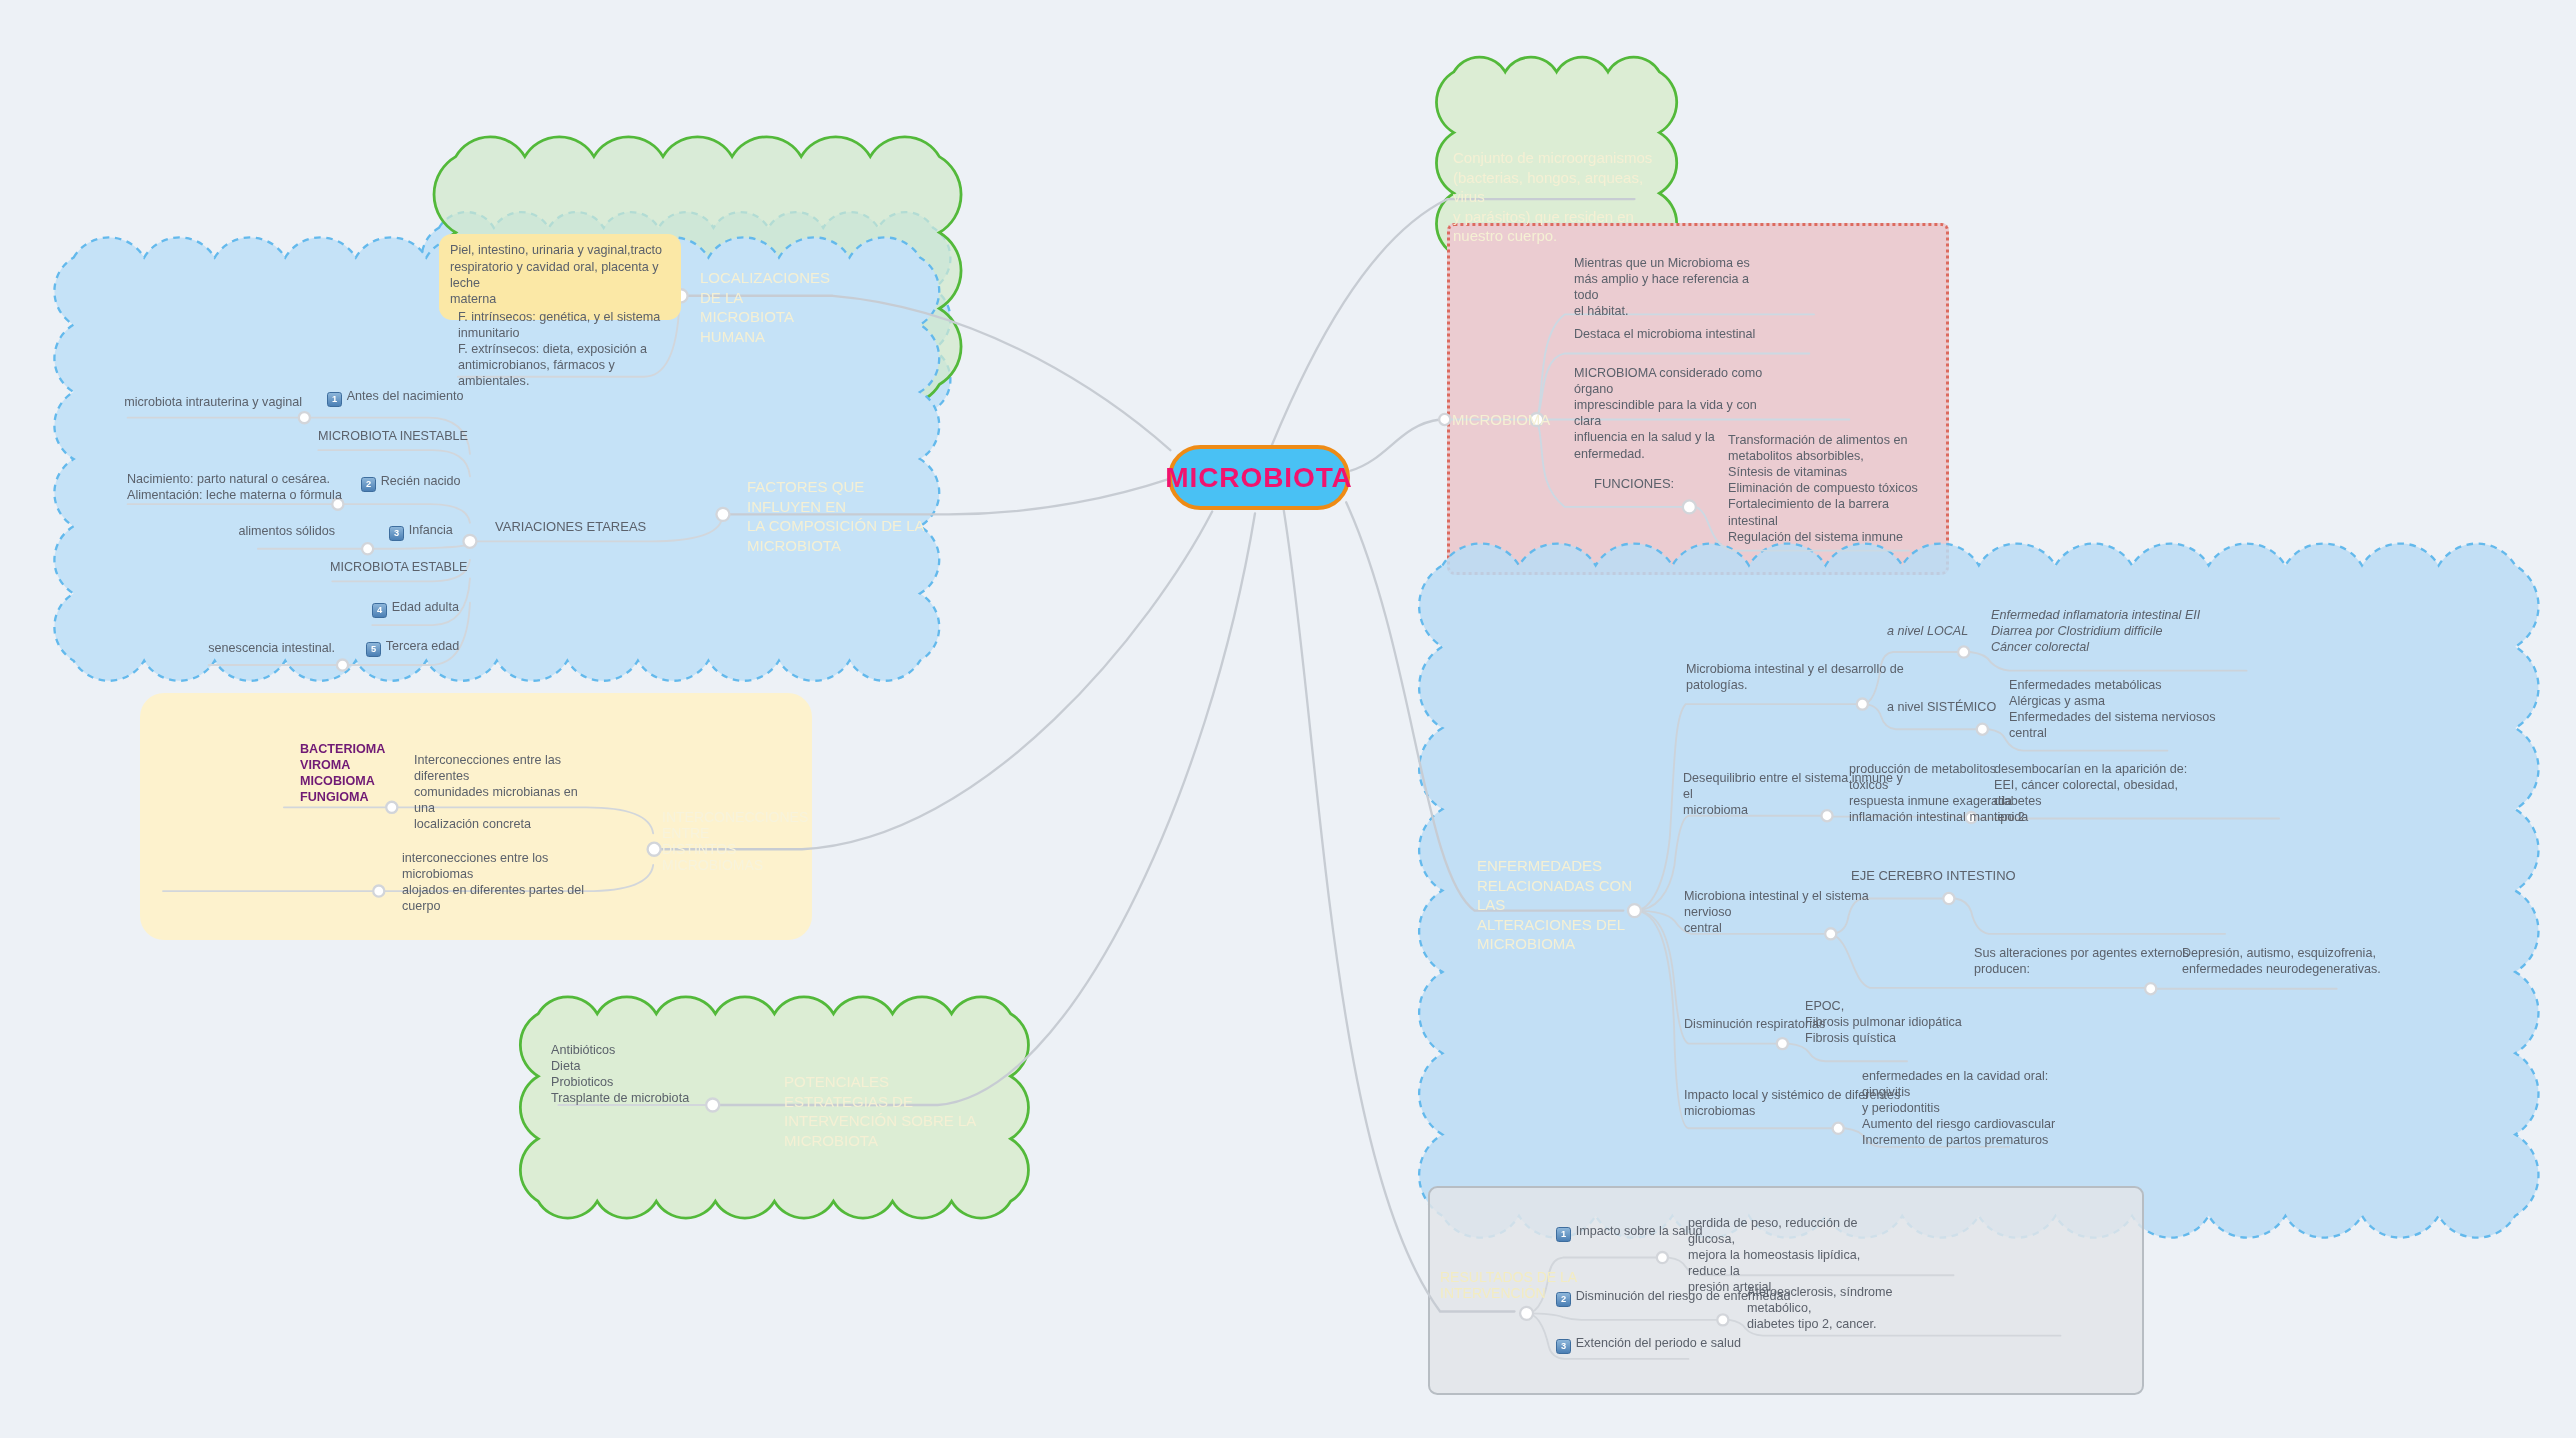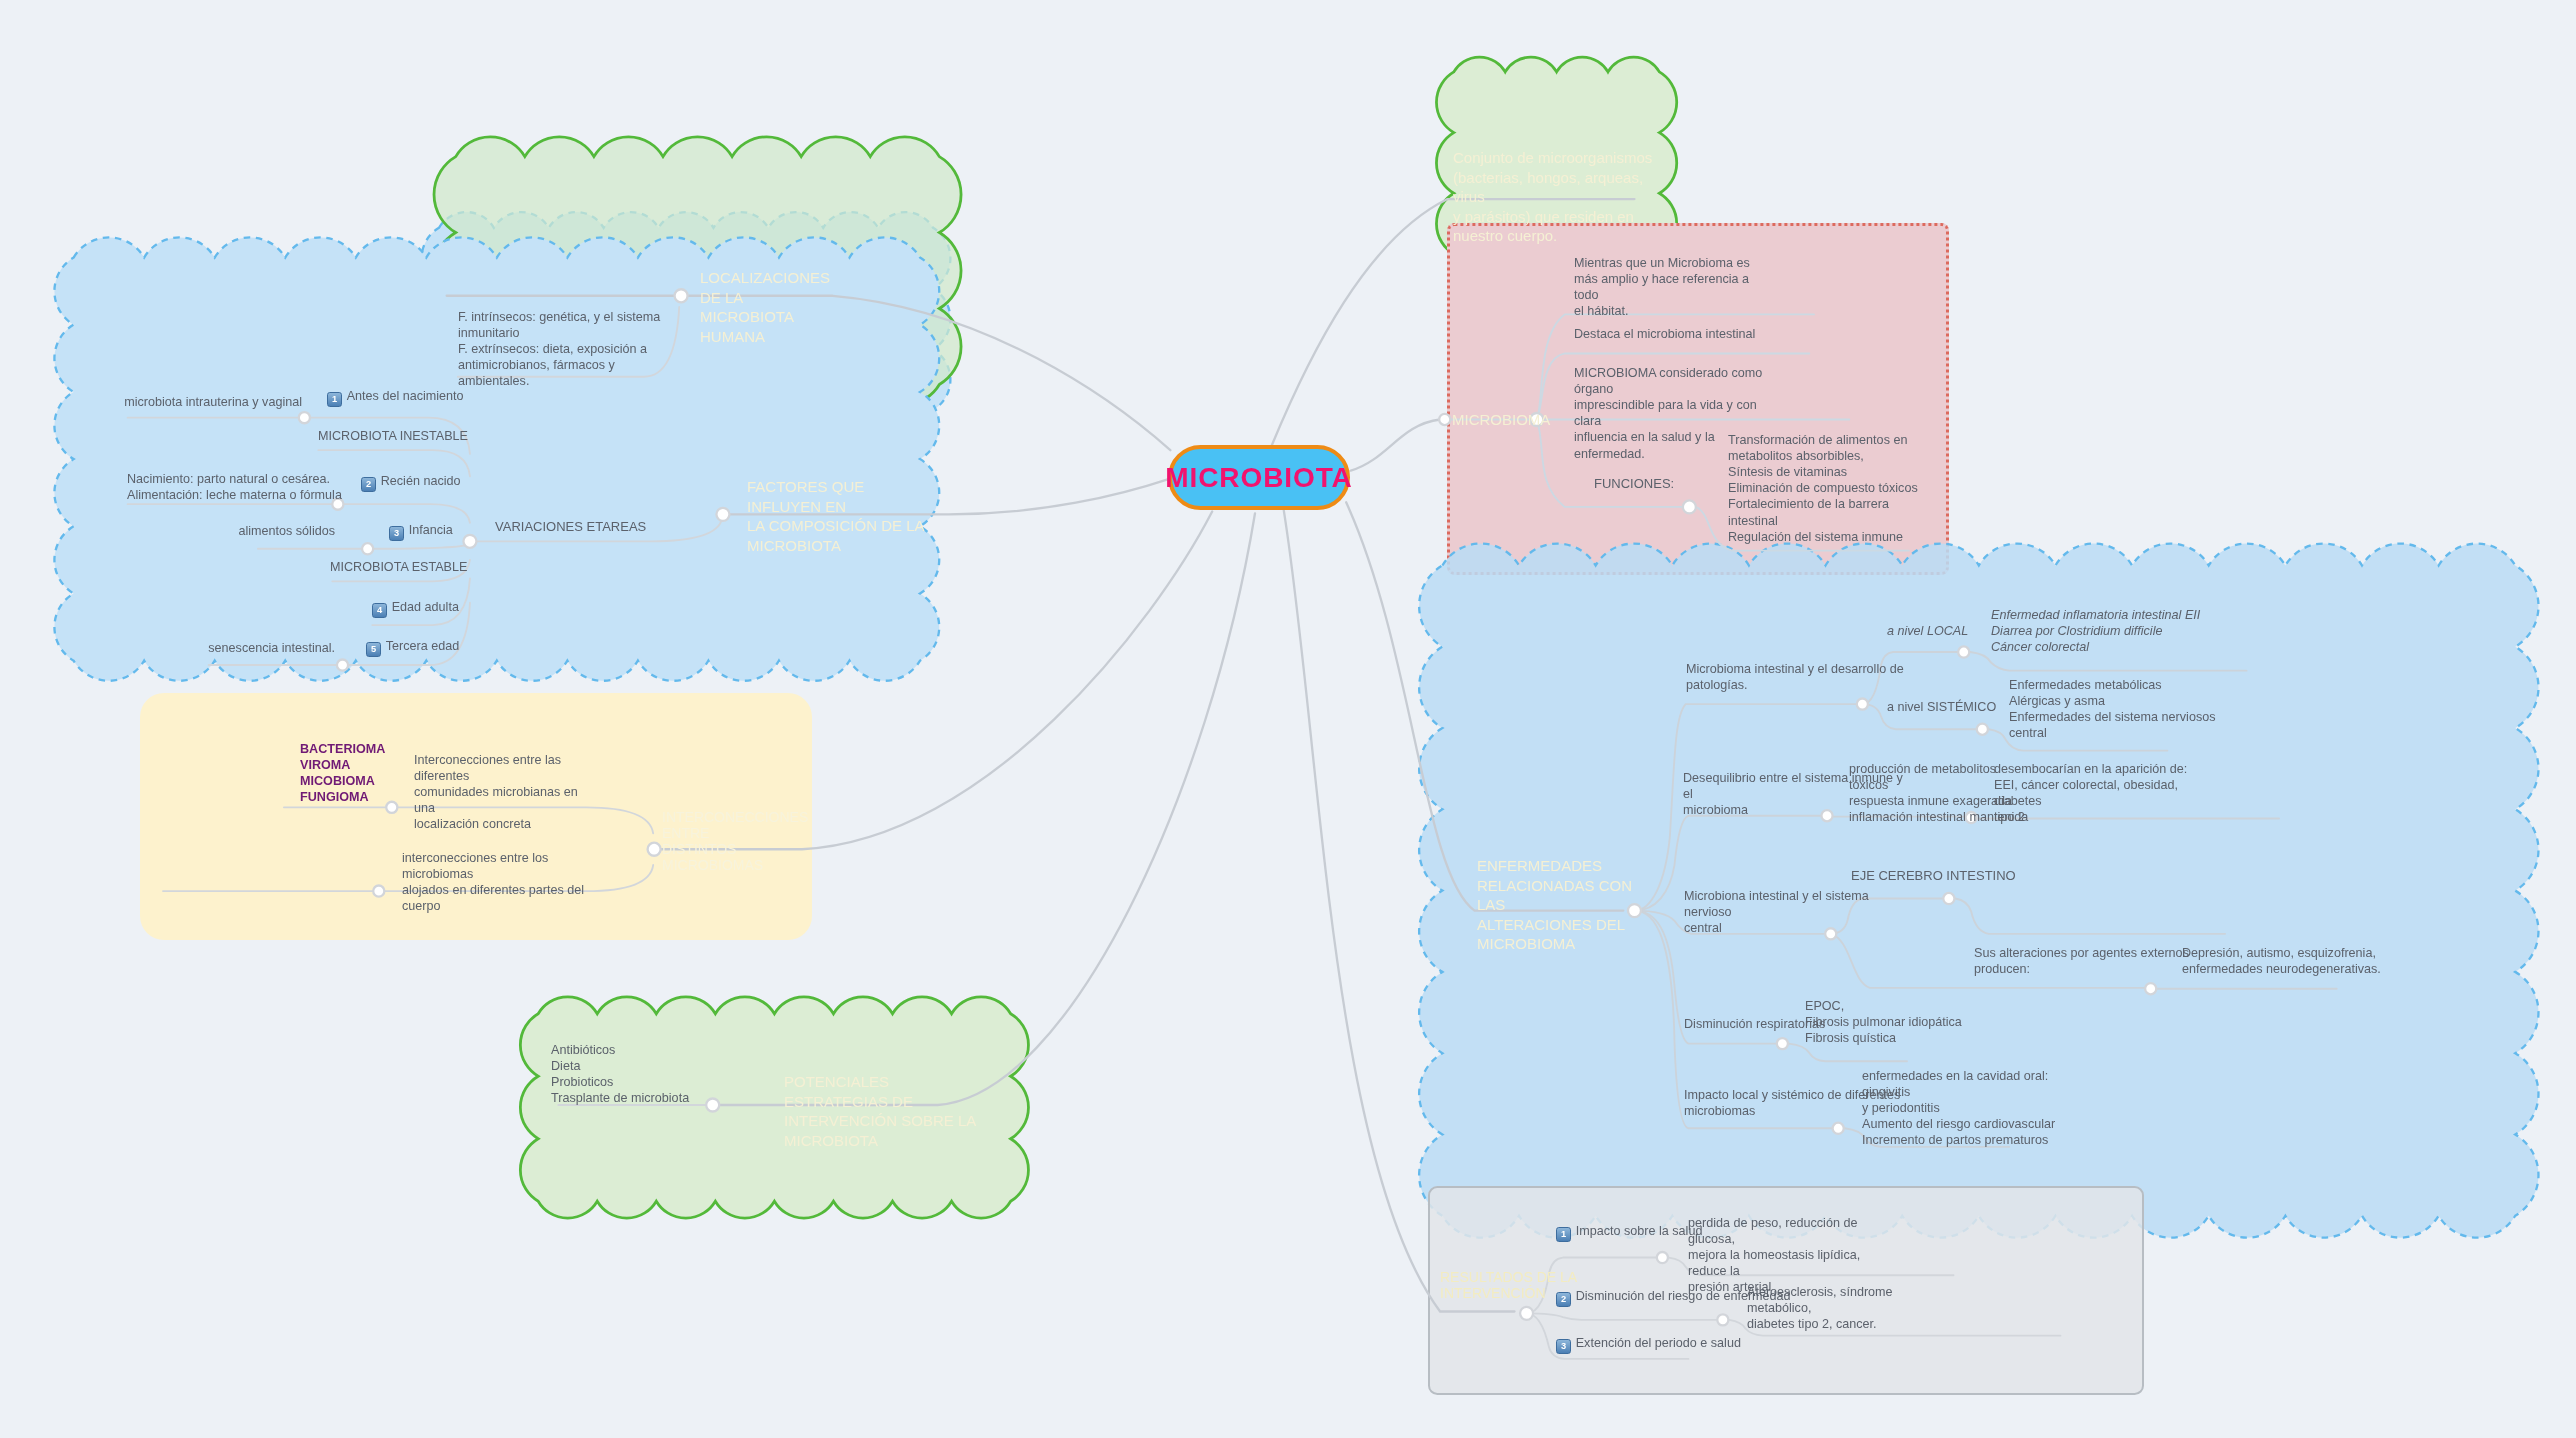--- a/index.html
+++ b/index.html
@@ -164,20 +164,23 @@
         <circle cx="2095" cy="966" r="6"></circle>
         <circle cx="2312" cy="1063" r="6"></circle>
       <circle cx="1916" cy="1122" r="6"></circle>
         <circle cx="1976" cy="1213" r="6"></circle>
       <circle cx="1641" cy="1412" r="7"></circle>
         <circle cx="1787" cy="1352" r="6"></circle>
         <circle cx="1852" cy="1419" r="6"></circle>
     </g>
   </svg>
 
+  <div id="yellowsmall" class="abs">Piel, intestino, urinaria y vaginal,tracto
+respiratorio y cavidad oral, placenta y leche
+materna</div>
   <div class="abs cream" style="left:700px;top:247px;width:149px">LOCALIZACIONES DE LA
 MICROBIOTA HUMANA</div>
   <div class="abs txt" style="left:458px;top:309px;width:228px">F. intrínsecos: genética, y el sistema
 inmunitario
 F. extrínsecos: dieta, exposición a
 antimicrobianos, fármacos y ambientales.</div>
 
   <div class="abs txt r" style="left:102px;top:394px;width:200px">microbiota intrauterina y vaginal</div>
   <div class="abs stage" style="left:327px;top:389px">
     <span class="badge">1</span><span>Antes del nacimiento</span>

